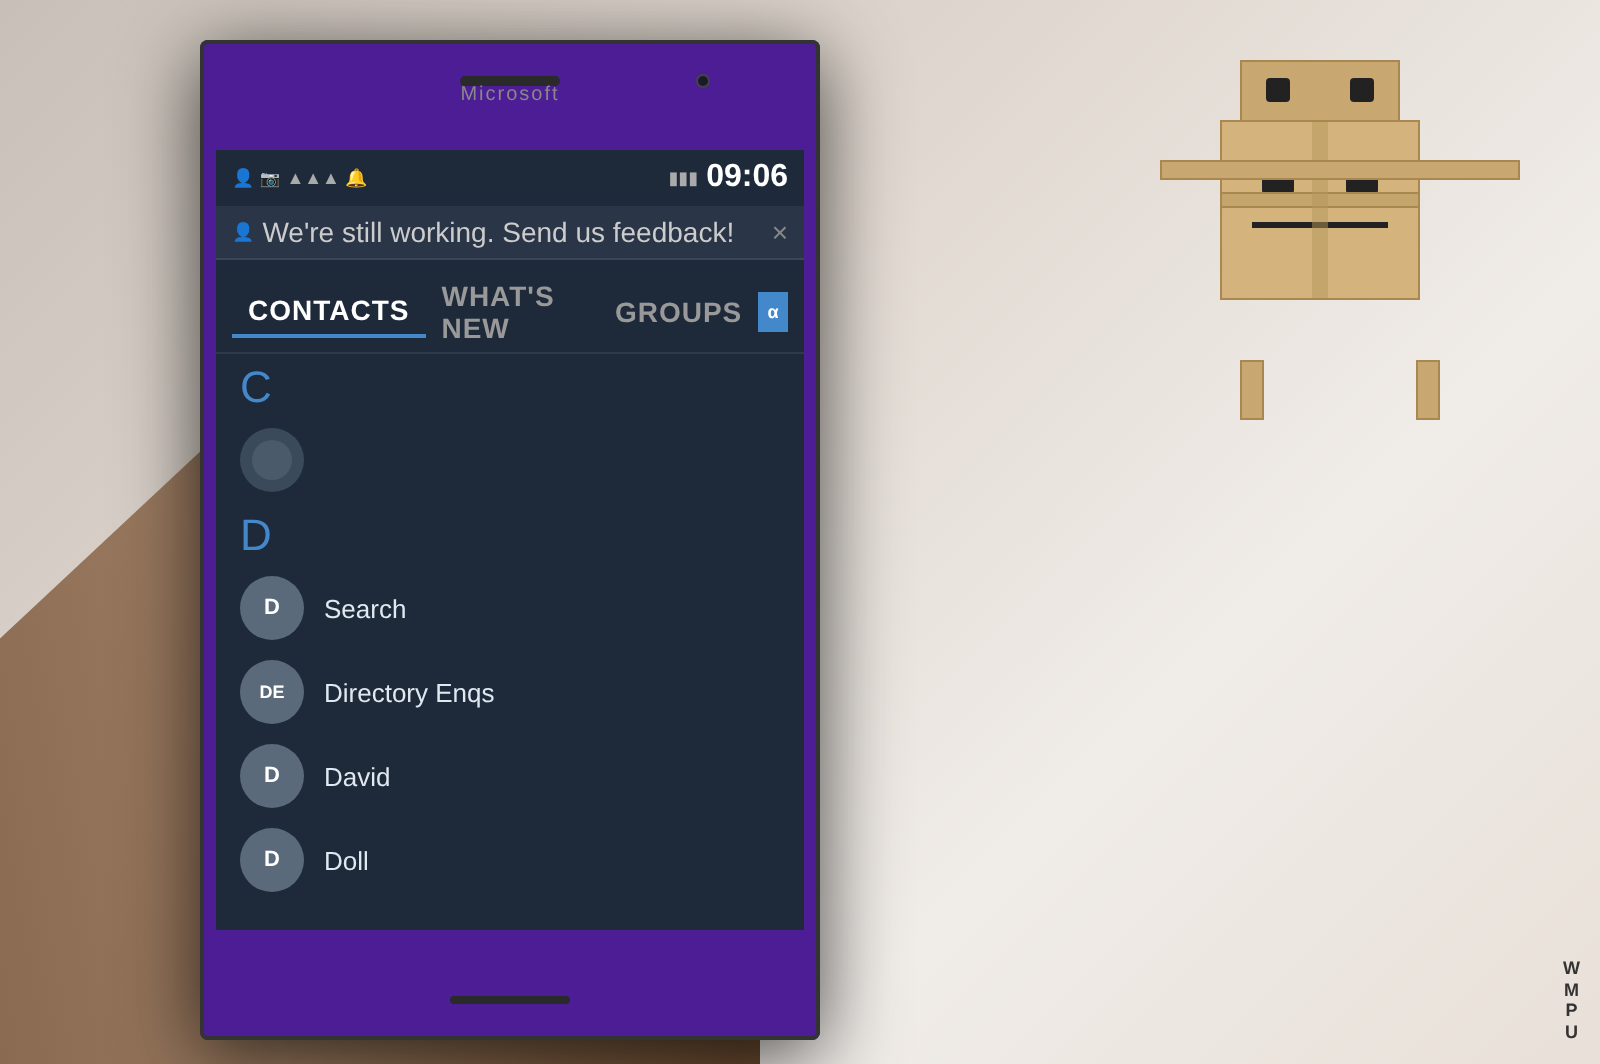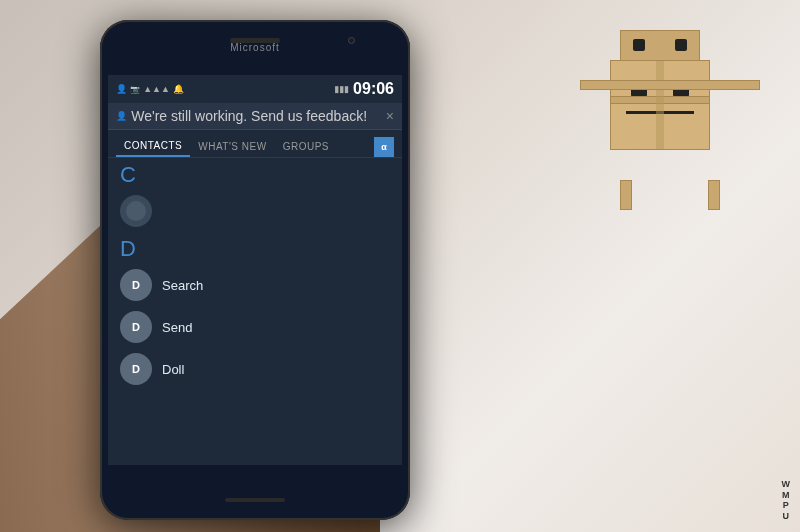--- a/index.html
+++ b/index.html
@@ -130,22 +130,22 @@
     .box-legs-left { left: 20px; }
     .box-legs-right { right: 20px; }
 
     
     .phone {
       position: absolute;
       top: 20px;
       left: 100px;
       width: 310px;
       height: 500px;
-      background: #0f172a;
-      border-radius: 28px;
+      background: #4c1d95;
+      border-radius: 4px;
       box-shadow: 0 8px 40px rgba(0,0,0,0.7), inset 0 0 0 2px #333;
     }
 
     .phone-speaker {
       width: 50px;
       height: 6px;
       background: #333;
       border-radius: 3px;
     }
 
@@ -237,22 +237,22 @@
     .tab-bar {
       background: #1e2a3a;
       display: flex;
       align-items: center;
       padding: 6px 8px 0;
       border-bottom: 1px solid #2e3a4a;
     }
 
     .tab {
       color: #999;
-      font-size: 10px;
-      font-weight: normal;
+      font-size: 14px;
+      font-weight: bold;
       padding: 4px 8px;
       cursor: pointer;
       letter-spacing: 0.5px;
     }
 
     .tab.active {
       color: #fff;
       border-bottom: 2px solid #4488cc;
     }
 
@@ -417,26 +417,32 @@
 
       <div class="section-letter">D</div>
 
       <div class="contact-item">
         <div class="contact-avatar" style="background:#5a6a7a;">
           <span>D</span>
         </div>
         <span class="contact-name">Search</span>
       </div>
 
+      <div class="contact-item">
+        <div class="contact-avatar" style="background:#5a6a7a;font-size:9px;">
+          <span>DE</span>
+        </div>
+        <span class="contact-name">Directory Enqs</span>
+      </div>
 
       <div class="contact-item">
         <div class="contact-avatar" style="background:#5a6a7a;">
           <span>D</span>
         </div>
-        <span class="contact-name">Send</span>
+        <span class="contact-name">David</span>
       </div>
 
       <div class="contact-item">
         <div class="contact-avatar" style="background:#5a6a7a;">
           <span>D</span>
         </div>
         <span class="contact-name">Doll</span>
       </div>
     </div>
 

